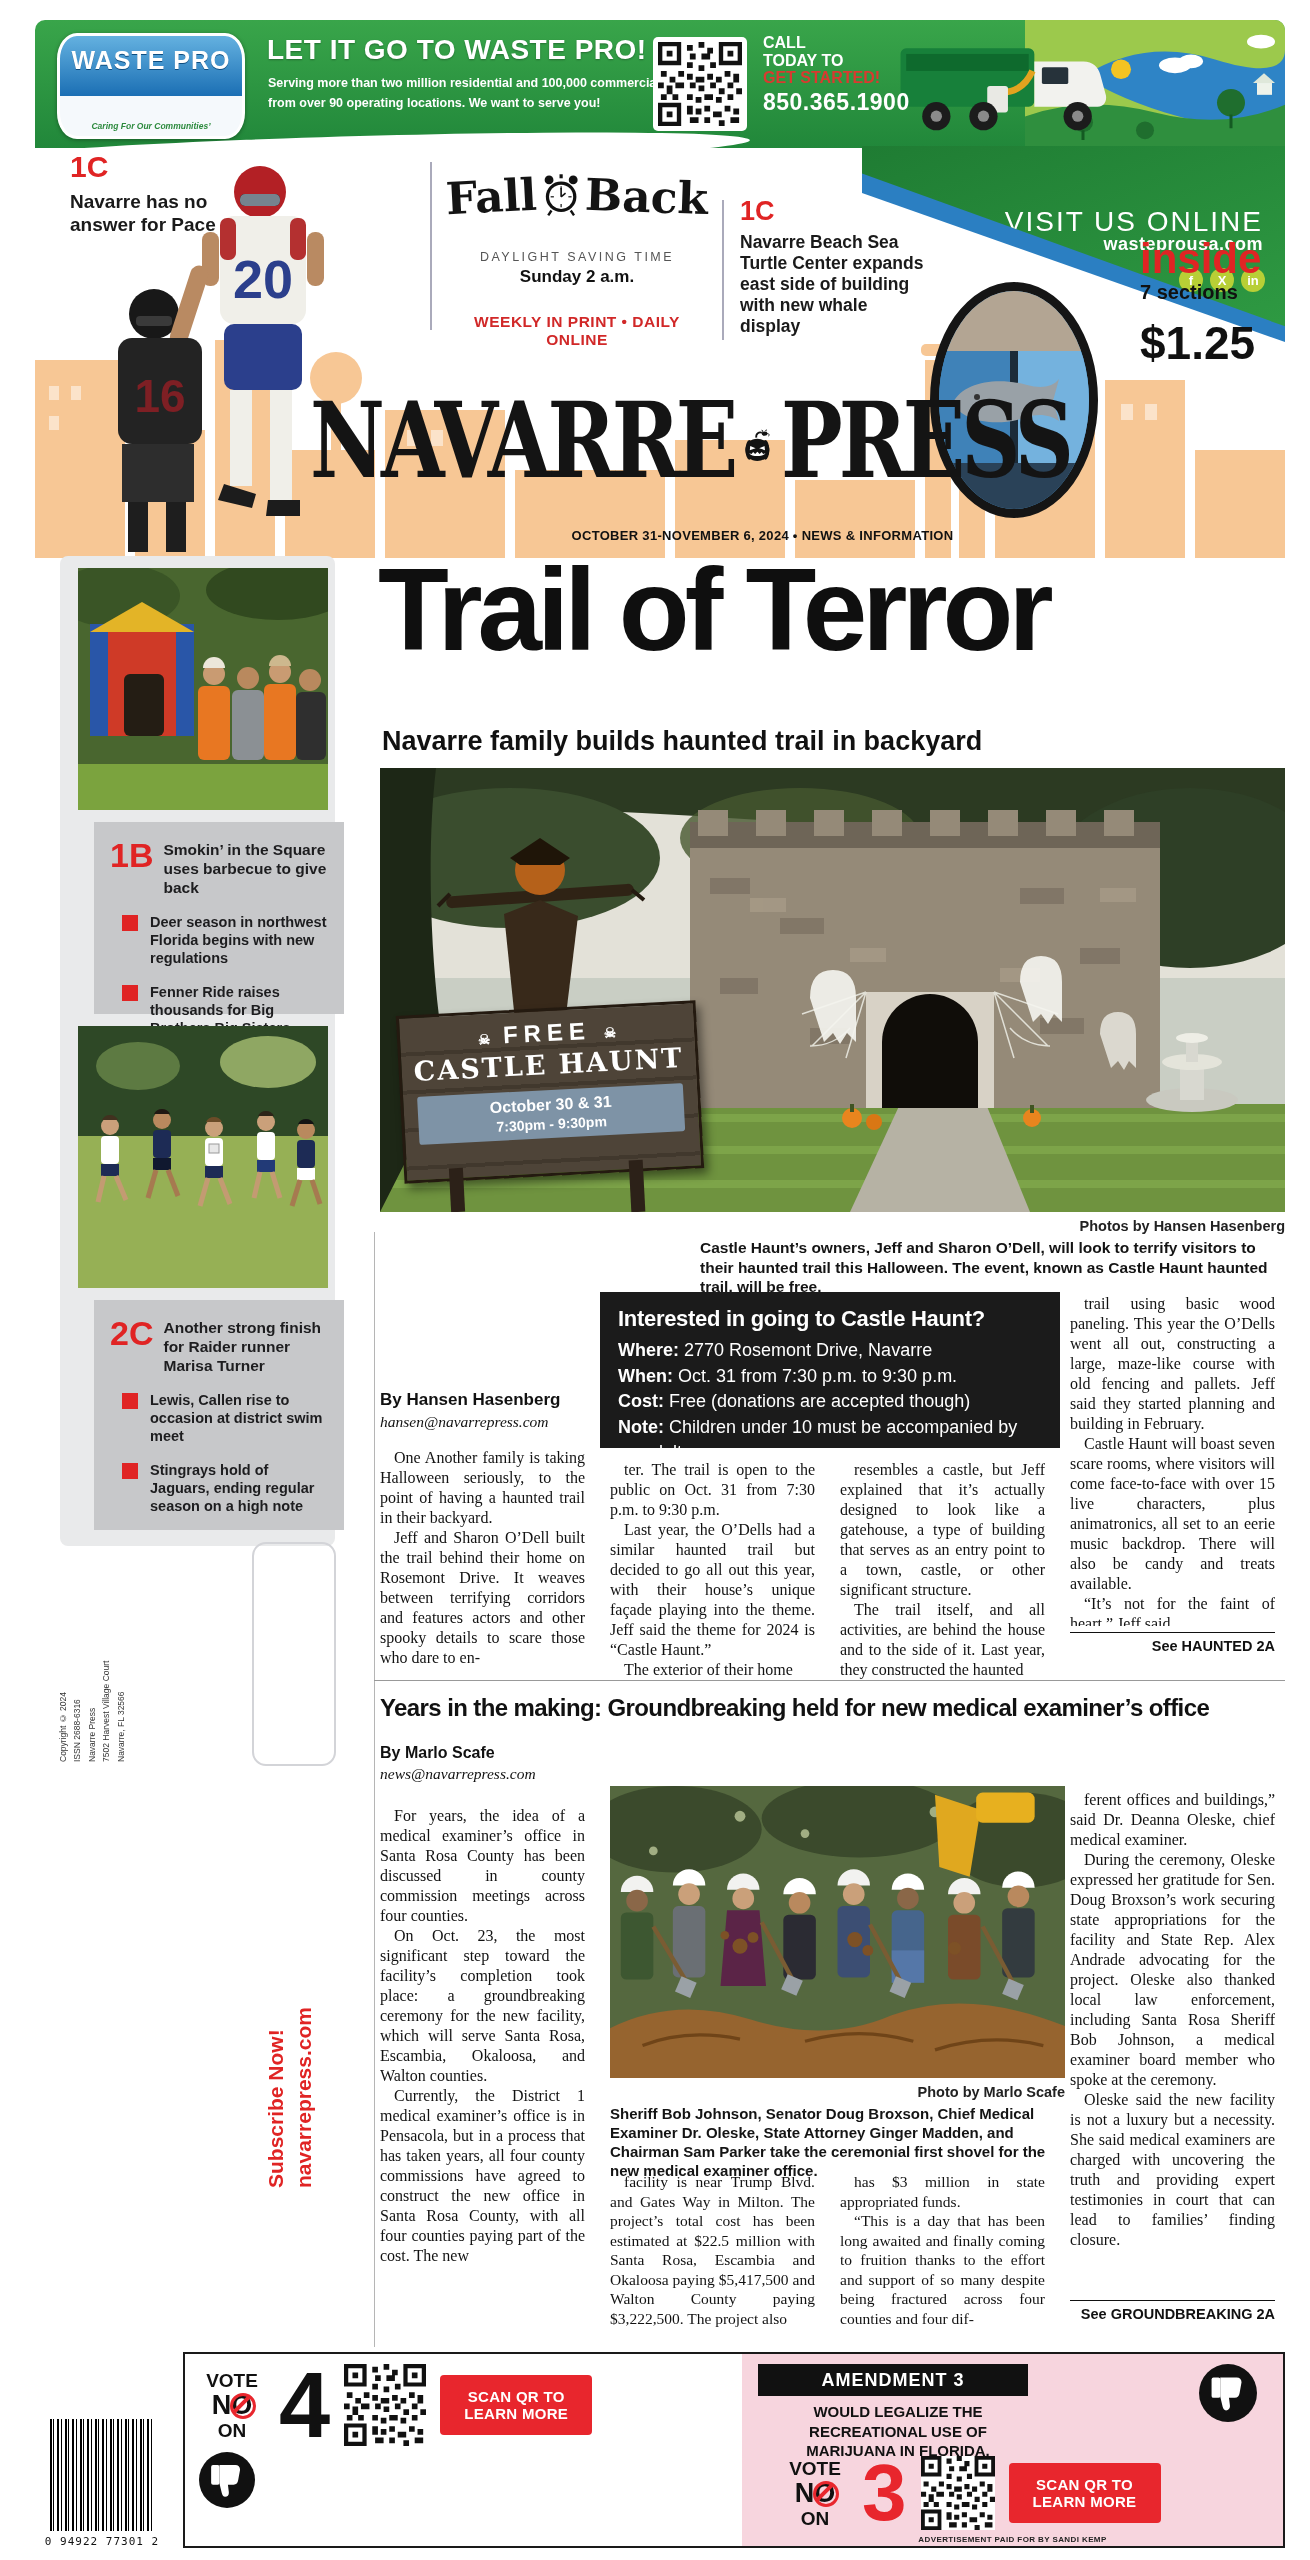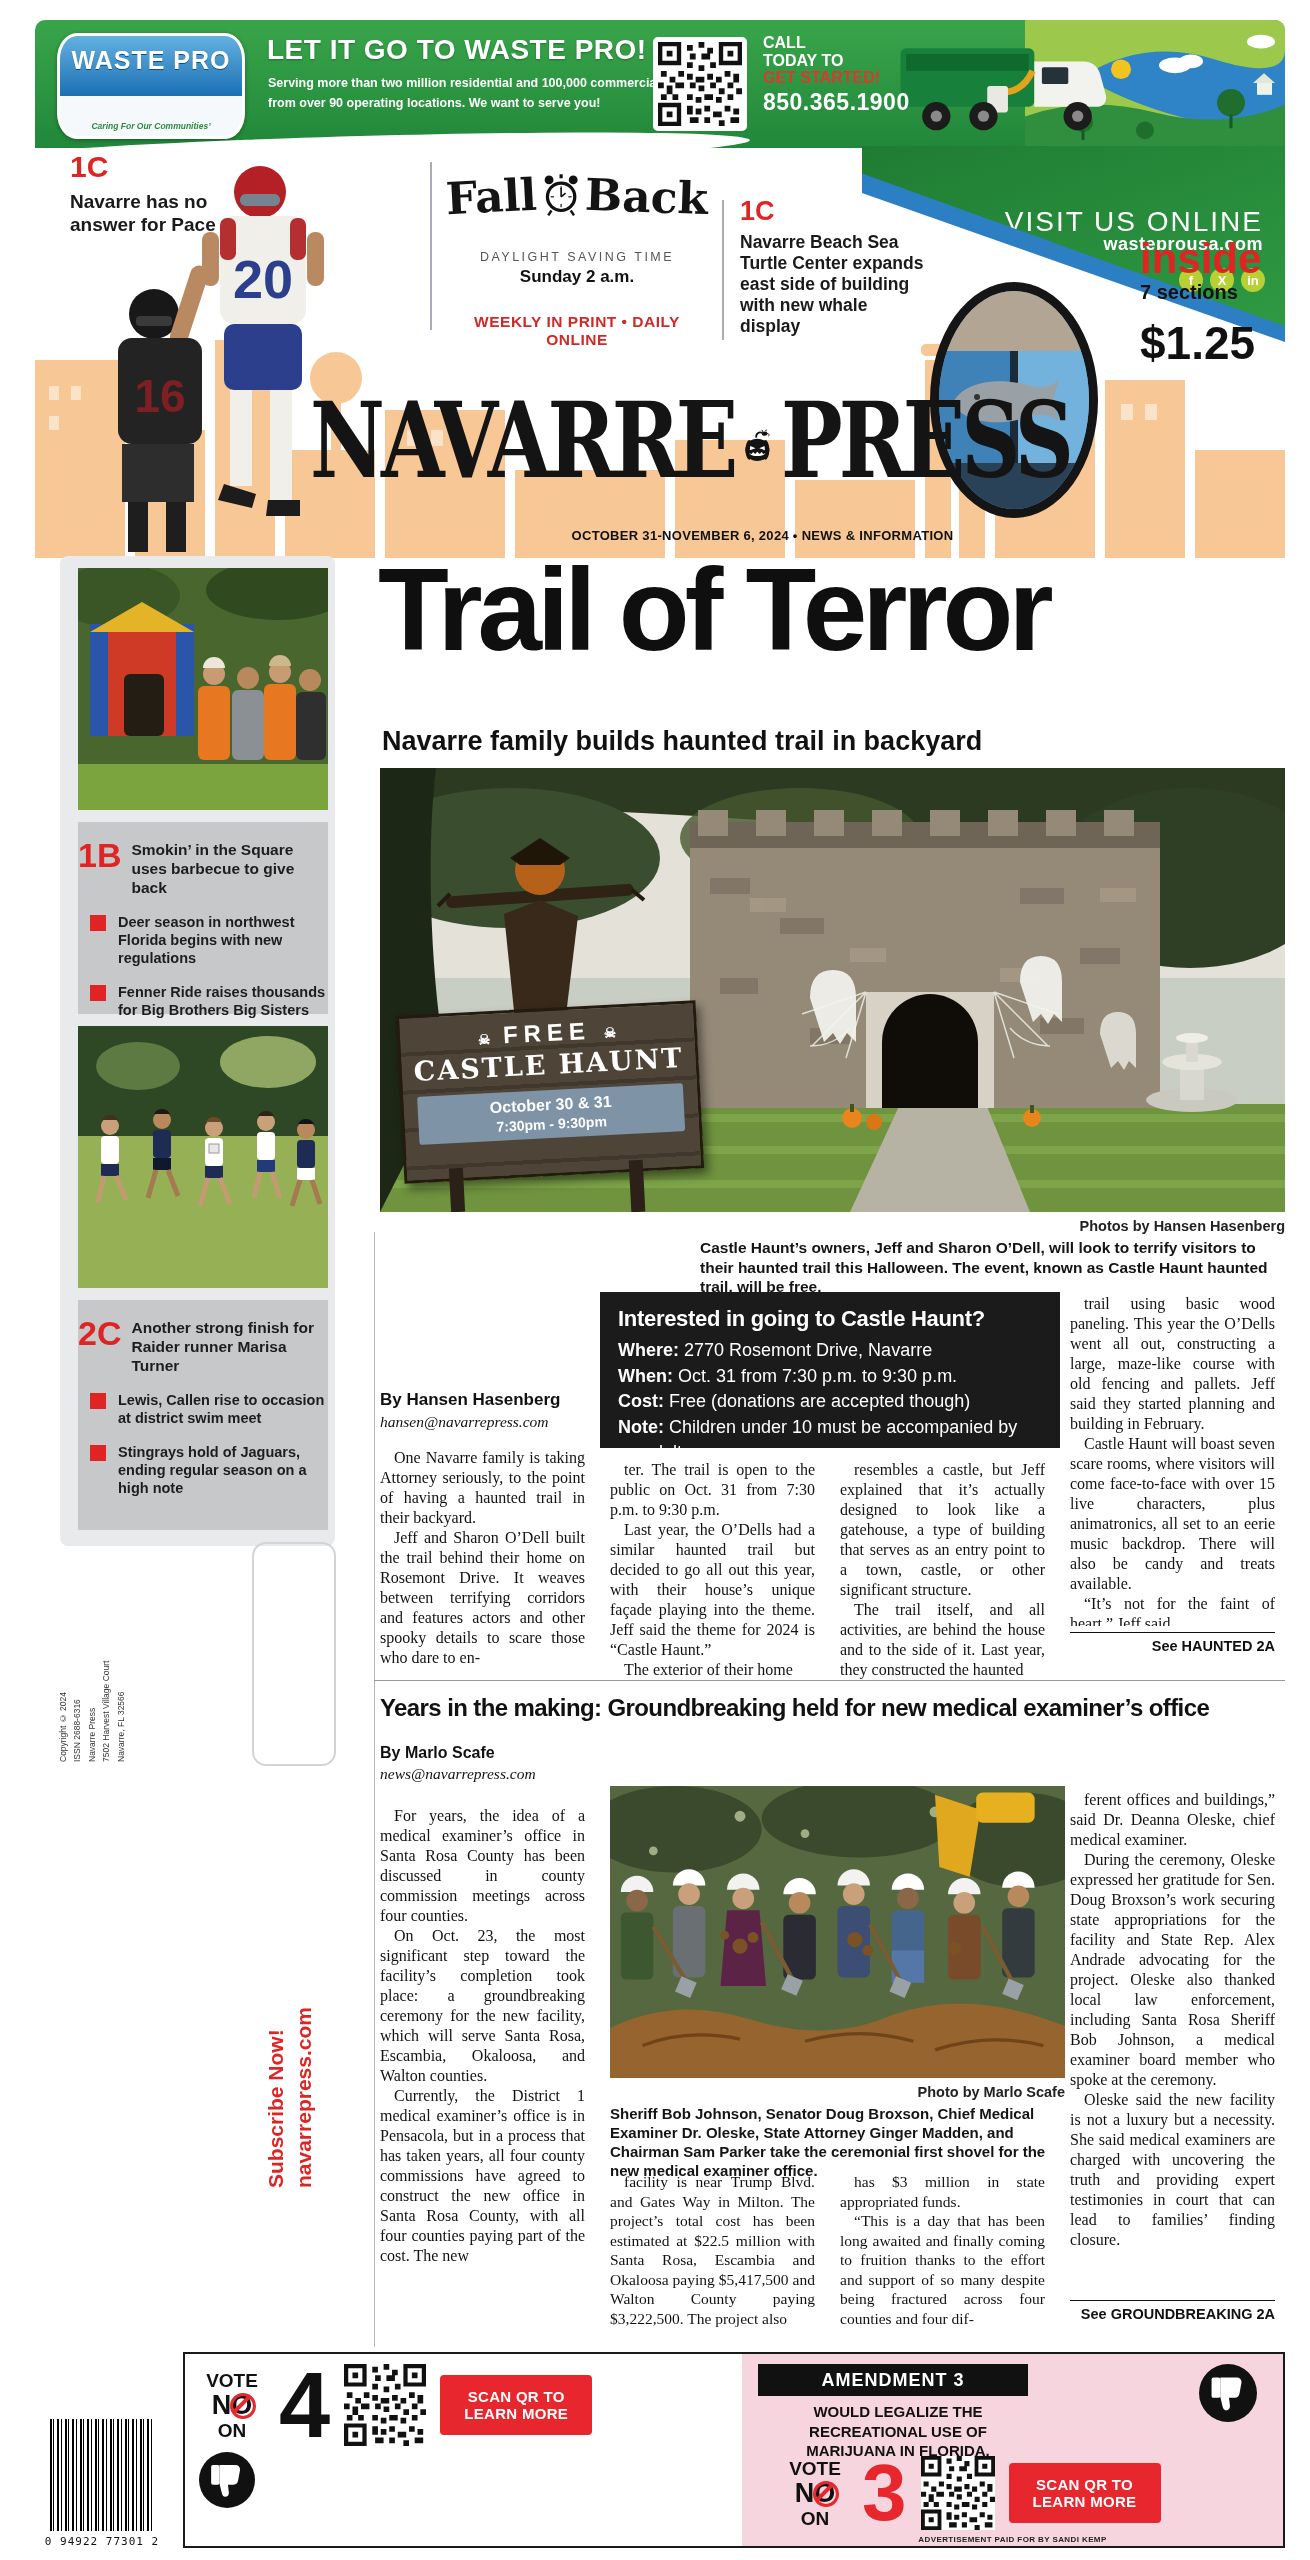--- a/index.html
+++ b/index.html
@@ -35,21 +35,21 @@
   .weekly{font-size:15.5px;font-weight:bold;color:#d12828;text-align:center;letter-spacing:.5px;}
   .inside-l{font-size:42px;font-weight:bold;color:#e02424;line-height:1;}
   .inside-s{font-size:20px;font-weight:bold;line-height:1.2;}
   .inside-p{font-size:46px;font-weight:bold;line-height:1.1;}
   .masthead{display:flex;align-items:center;justify-content:center;gap:10px;}
   .mh-word{font-family:"DejaVu Serif",serif;font-weight:bold;font-size:82px;letter-spacing:-4px;color:#141414;transform:scaleY(1.28);transform-origin:center 70%;}
   .dateline{font-size:13px;font-weight:bold;letter-spacing:.3px;text-align:center;}
   
   .rail{left:60px;top:556px;width:275px;height:990px;background:#e9eaeb;border-radius:8px;}
   .rail-photo{left:78px;width:250px;overflow:hidden;background:#3c5127;}
-  .gbox{left:78px;width:250px;background:#c7c8ca;box-sizing:border-box;padding:18px 0;}
+  .gbox{left:94px;width:250px;background:#c7c8ca;box-sizing:border-box;padding:18px 16px;}
   .gbox .hd{display:flex;gap:10px;}
   .gbox .hd .n{font-size:34px;font-weight:bold;color:#e02424;line-height:.9;}
   .gbox .hd .t{font-size:15.5px;line-height:19px;font-weight:bold;color:#1d1d1f;}
   .bullet{display:flex;gap:12px;margin-top:16px;padding-left:12px;}
   .bullet .sq{flex:0 0 16px;width:16px;height:16px;background:#e02424;margin-top:2px;}
   .bullet .bt{font-size:14.5px;line-height:18px;font-weight:bold;color:#1d1d1f;}
   .subsbox{left:252px;top:1542px;width:80px;height:220px;border:2px solid #d3d4d8;border-radius:14px;}
   .copyr{left:56px;top:1542px;height:220px;writing-mode:vertical-rl;transform:rotate(180deg);font-size:8.5px;line-height:1.7;color:#333;white-space:pre-line;}
   .subscribe{left:262px;top:1758px;height:430px;writing-mode:vertical-rl;transform:rotate(180deg);color:#e02424;font-weight:bold;font-size:21px;line-height:1.35;white-space:pre-line;}
   .barcode{left:42px;top:2378px;width:120px;height:170px;background:#fff;display:flex;flex-direction:column;align-items:center;justify-content:flex-end;}
@@ -561,21 +561,21 @@
 
   <div class="abs infobox">
     <div class="tt">Interested in going to Castle Haunt?</div>
     <div class="row"><b>Where:</b> <span>2770 Rosemont Drive, Navarre</span></div>
     <div class="row"><b>When:</b> <span>Oct. 31 from 7:30 p.m. to 9:30 p.m.</span></div>
     <div class="row"><b>Cost:</b> <span>Free (donations are accepted though)</span></div>
     <div class="row"><b>Note:</b> <span>Children under 10 must be accompanied by an adult.</span></div>
   </div>
 
   <div class="col" style="left:380px;top:1448px;height:232px">
-    <p class="body">One Navarre family is taking Attorney seriously, to the point of having a haunted trail in their backyard.</p>
+    <p class="body">One Another family is taking Halloween seriously, to the point of having a haunted trail in their backyard.</p>
     <p class="body">Jeff and Sharon O’Dell built the trail behind their home on Rosemont Drive. It weaves between terrifying corridors and features actors and other spooky details to scare those who dare to en-</p>
   </div>
   <div class="col" style="left:610px;top:1460px;height:220px">
     <p class="body">ter. The trail is open to the public on Oct. 31 from 7:30 p.m. to 9:30 p.m.</p>
     <p class="body">Last year, the O’Dells had a similar haunted trail but decided to go all out this year, with their house’s unique façade playing into the theme. Jeff said the theme for 2024 is “Castle Haunt.”</p>
     <p class="body">The exterior of their home</p>
   </div>
   <div class="col" style="left:840px;top:1460px;height:220px">
     <p class="body">resembles a castle, but Jeff explained that it’s actually designed to look like a gatehouse, a type of building that serves as an entry point to a town, castle, or other significant structure.</p>
     <p class="body">The trail itself, and all activities, are behind the house and to the side of it. Last year, they constructed the haunted</p>

